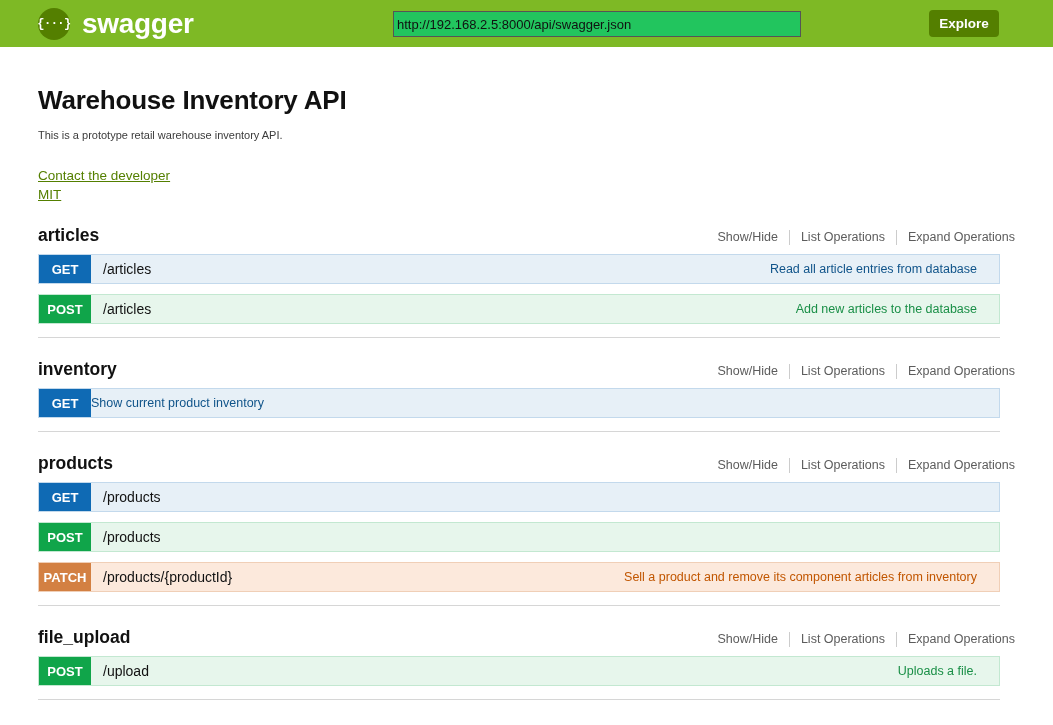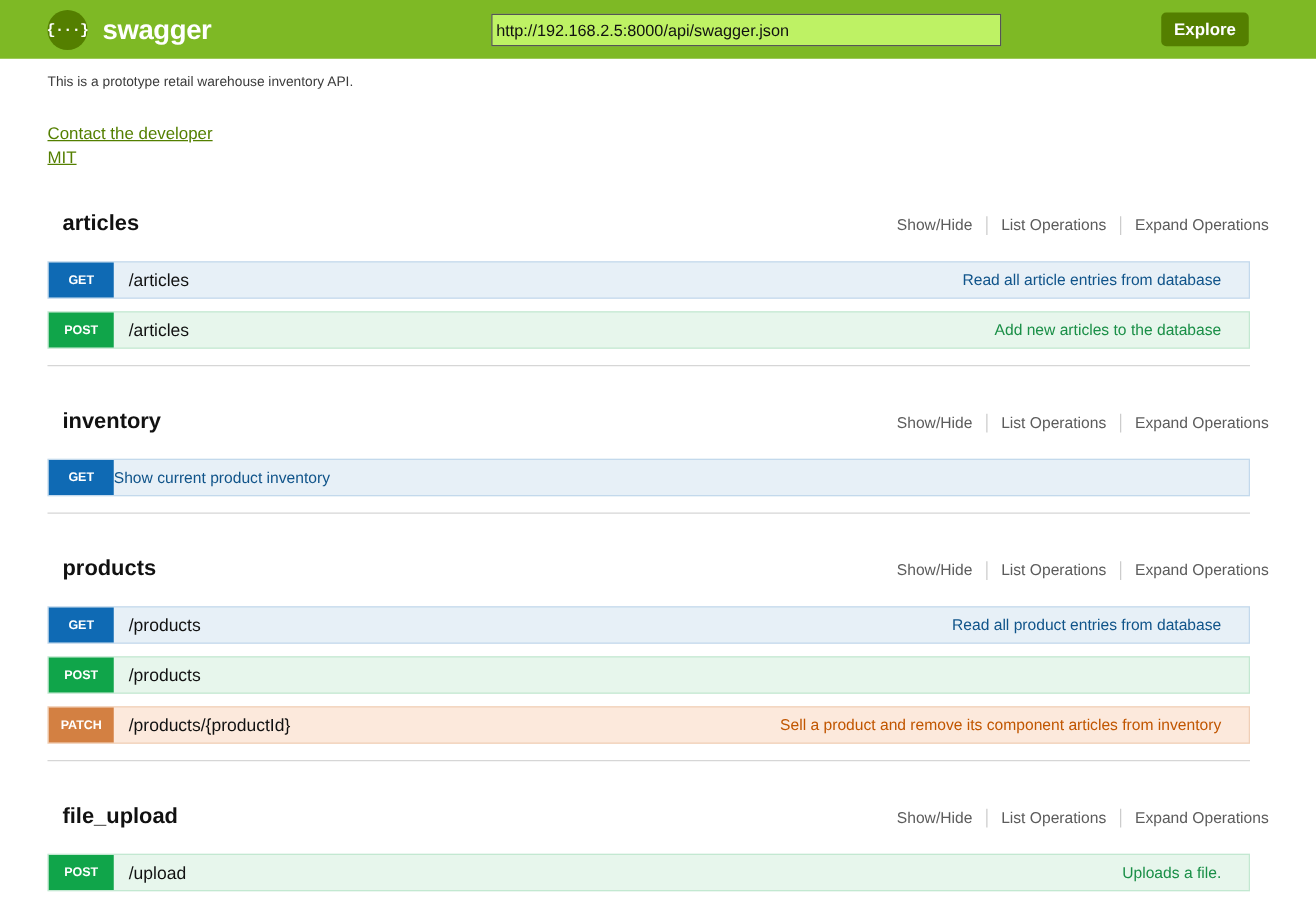--- a/index.html
+++ b/index.html
@@ -39,36 +39,36 @@
     justify-content: center;
     font-family: "Liberation Mono", monospace;
     font-size: 12px;
     font-weight: bold;
     letter-spacing: -0.5px;
     line-height: 1;
   }
   .brand-name {
     margin-left: 12px;
     color: #ffffff;
-    font-size: 22px;
+    font-size: 28px;
     font-weight: bold;
     letter-spacing: -0.3px;
   }
   .url-wrap {
     position: absolute;
     left: 393px;
     top: 11px;
   }
   .url-input {
     width: 400px;
     height: 22px;
     box-sizing: content-box;
     padding: 1px 3px;
     border: 1px solid #555555;
-    background: #bef264;
+    background: #22c55e;
     font-family: "Liberation Sans", sans-serif;
     font-size: 13px;
     color: #111111;
     outline: none;
   }
   .explore-btn {
     position: absolute;
     left: 918px;
     top: 10px;
     width: 70px;
@@ -120,21 +120,21 @@
   .resource-head {
     display: flex;
     align-items: baseline;
     justify-content: space-between;
     padding-bottom: 8px;
   }
   .resource-name {
     font-size: 17.5px;
     font-weight: bold;
     color: #111111;
-    margin: 12px;
+    margin: 0;
   }
   .resource-options {
     display: flex;
     align-items: center;
     font-size: 12.5px;
   }
   .resource-options a {
     color: #5c5c5c;
     text-decoration: none;
     padding: 0 11px;
@@ -162,21 +162,21 @@
     box-sizing: border-box;
   }
   .op:last-child { margin-bottom: 0; }
   .op-method {
     width: 52px;
     flex: none;
     display: flex;
     align-items: center;
     justify-content: center;
     color: #ffffff;
-    font-size: 10px;
+    font-size: 13px;
     font-weight: bold;
     text-transform: uppercase;
   }
   .op-path {
     flex: 1;
     display: flex;
     align-items: center;
     padding-left: 12px;
     font-size: 14px;
     color: #111111;
@@ -218,20 +218,21 @@
     <span class="brand-name">swagger</span>
   </div>
   <div class="url-wrap">
     <input class="url-input" type="text" value="http://192.168.2.5:8000/api/swagger.json" style="">
   </div>
   <button class="explore-btn">Explore</button>
 </div>
 
 <div class="content">
 
+  <h1 class="api-title">Warehouse Inventory API</h1>
   <p class="api-desc">This is a prototype retail warehouse inventory API.</p>
 
   <div class="api-links">
     <a href="#">Contact the developer</a>
     <a href="#">MIT</a>
   </div>
 
   <div id="resources">
       <div class="resource">
         <div class="resource-head">
@@ -285,21 +286,20 @@
             <div class="opt-sep"></div>
             <a href="#">List Operations</a>
             <div class="opt-sep"></div>
             <a href="#">Expand Operations</a>
           </div>
         </div>
         <ul class="op-list">
           <li class="op get">
             <span class="op-method">GET</span>
             <span class="op-path">/products</span>
-            <span class="op-summary">Read all product entries from database</span>
           </li>
           <li class="op post">
             <span class="op-method">POST</span>
             <span class="op-path">/products</span>
           </li>
           <li class="op patch">
             <span class="op-method">PATCH</span>
             <span class="op-path">/products/{productId}</span>
             <span class="op-summary">Sell a product and remove its component articles from inventory</span>
           </li>

